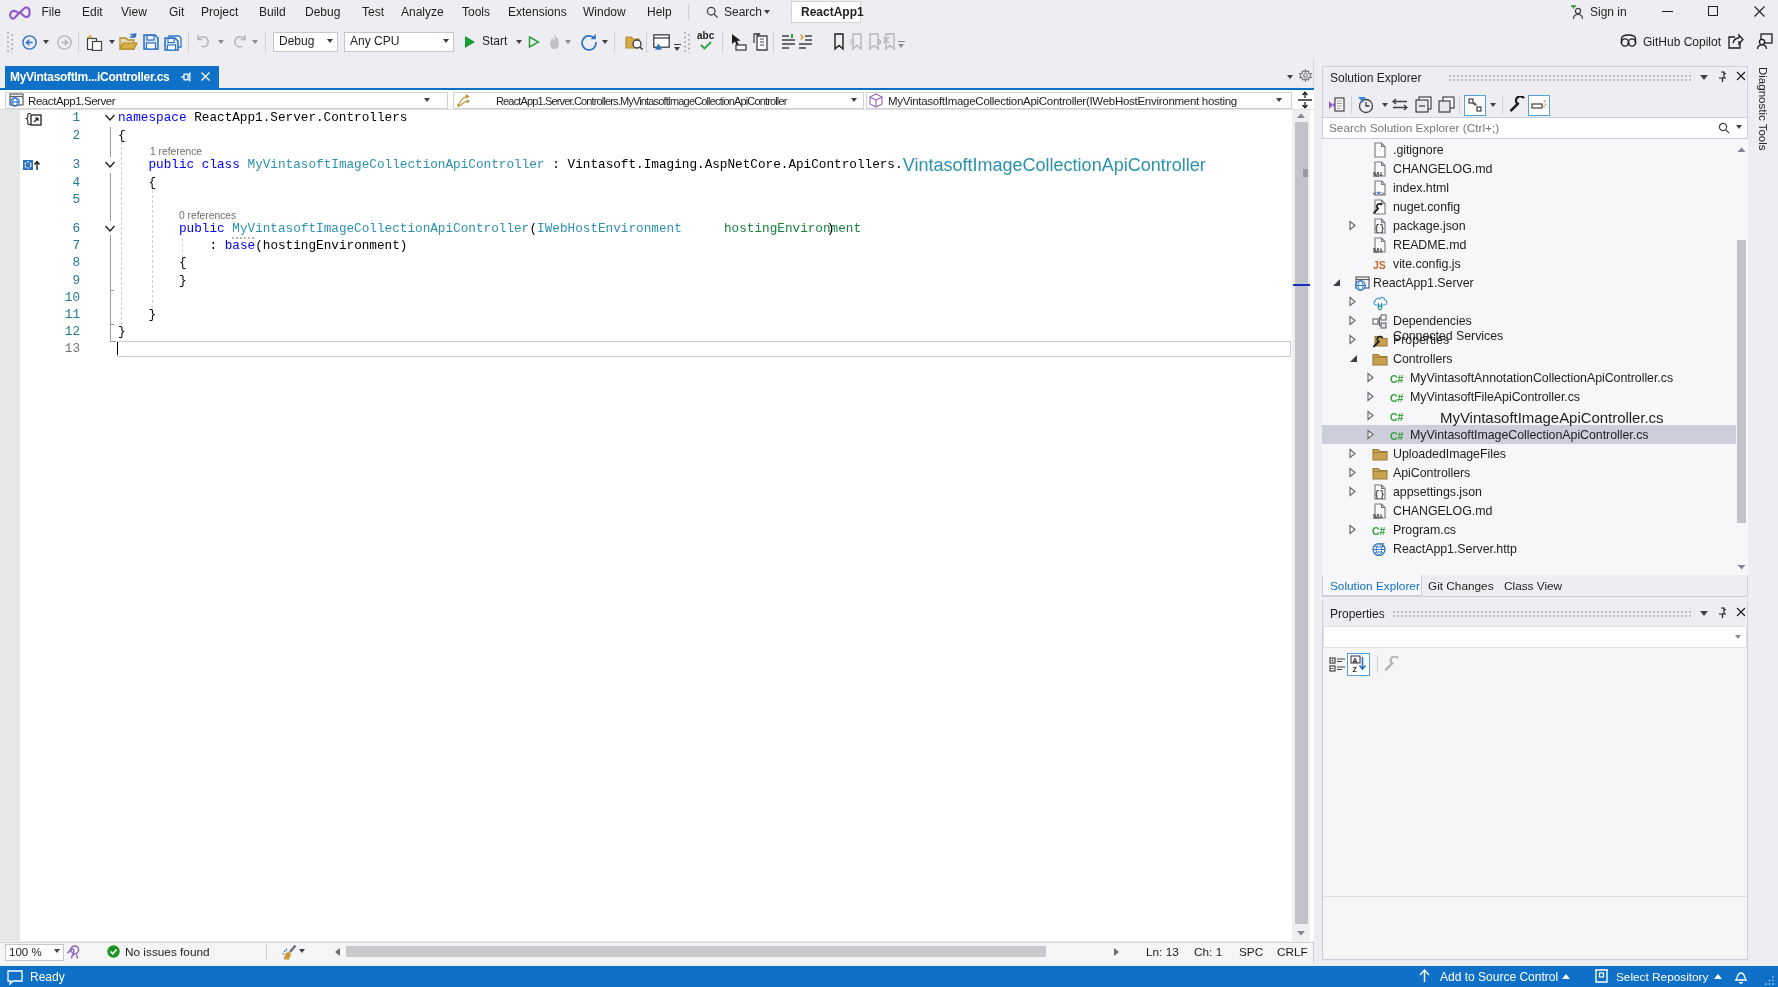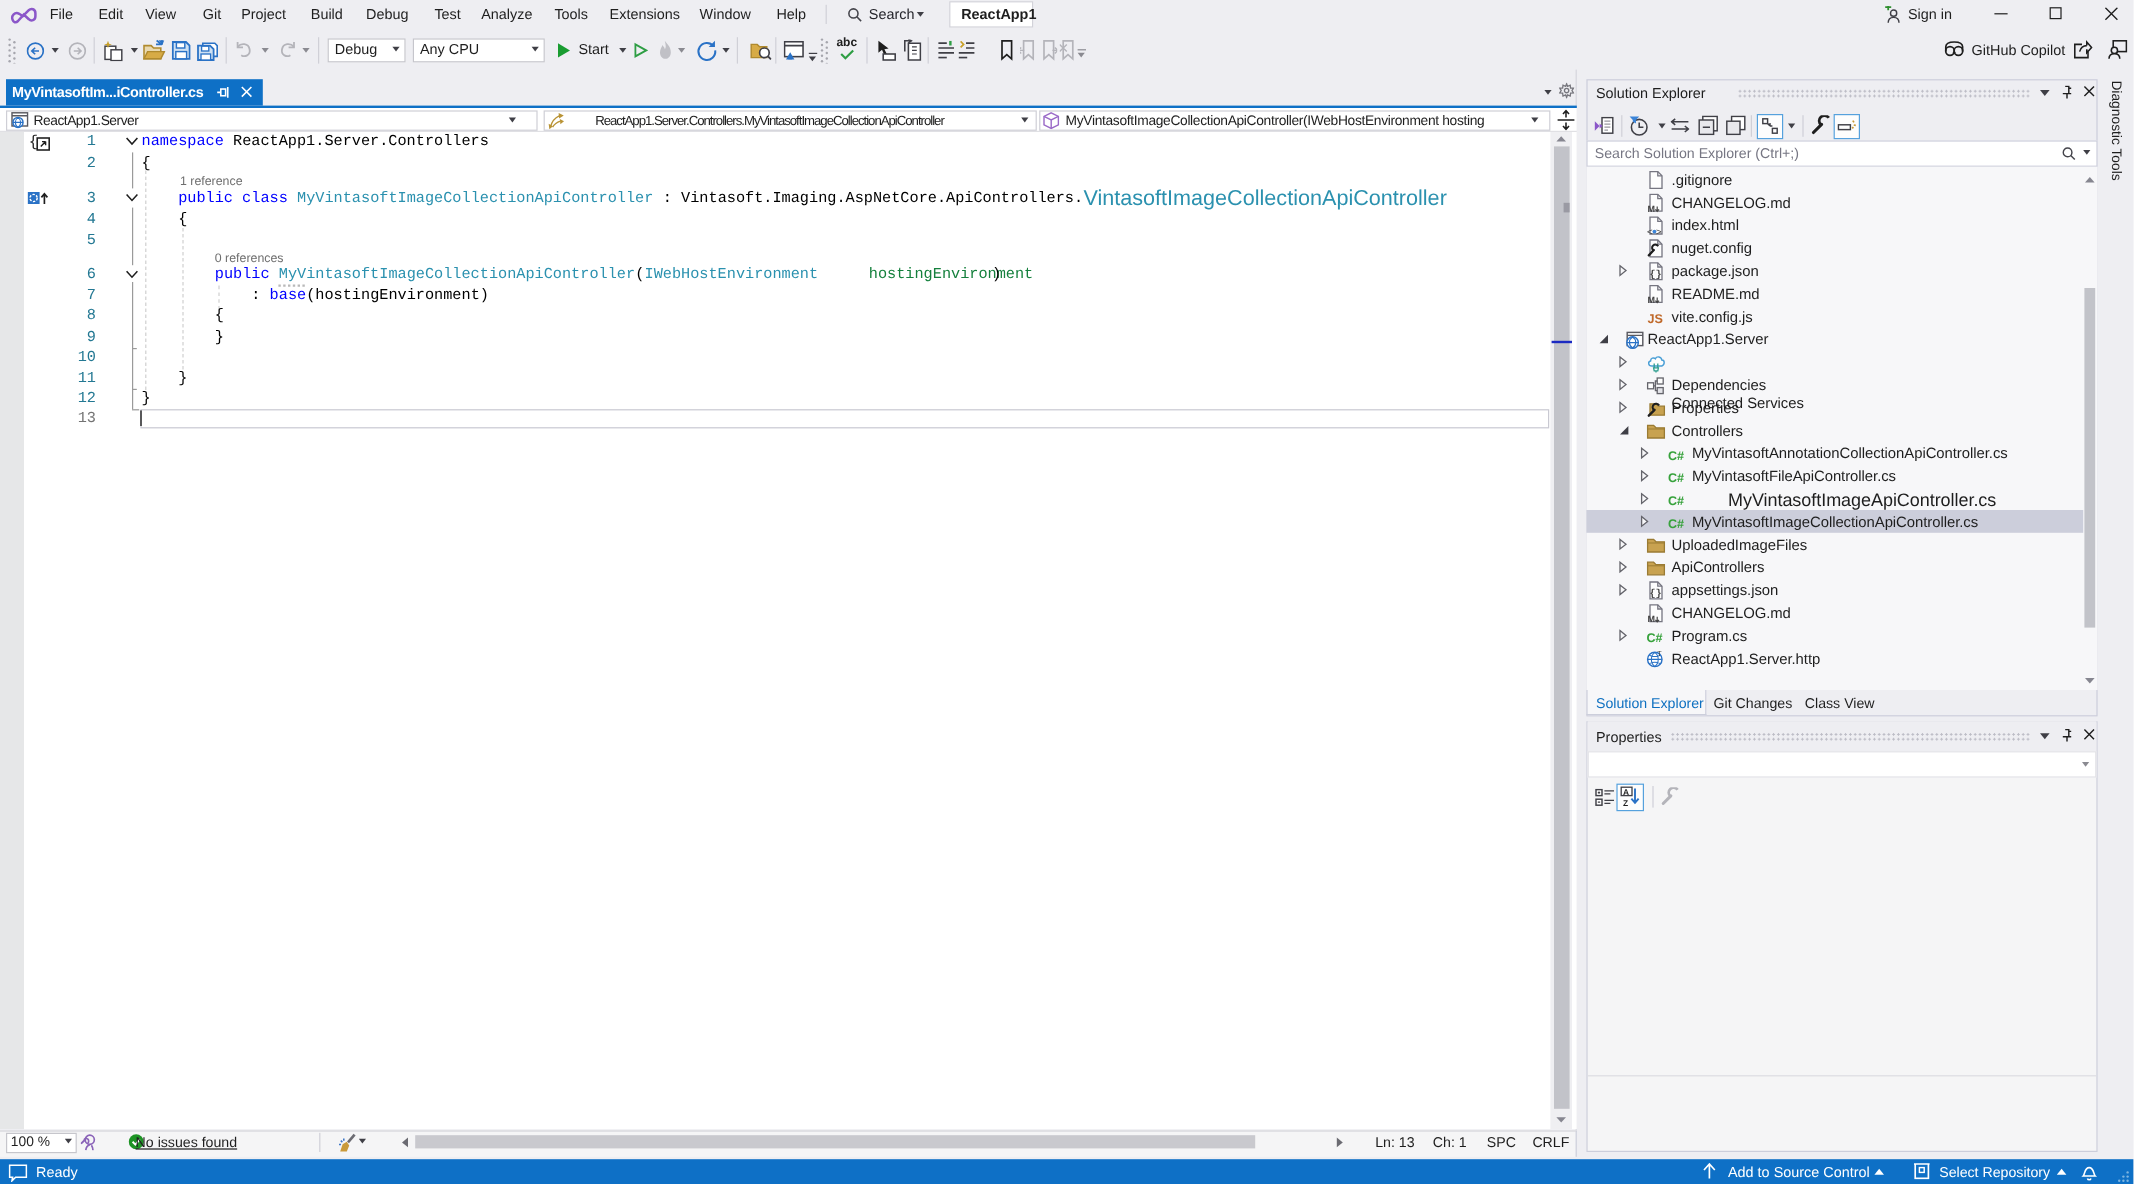--- a/index.html
+++ b/index.html
@@ -354,21 +354,21 @@
 <svg class="ab" style="left:67px;top:944.5px;" width="13" height="14" viewBox="0 0 13 14">
     <circle cx="7.8" cy="4.8" r="3.8" fill="none" stroke="#8a63b8" stroke-width="1.4"></circle>
     <path d="M4.5 13.5 C4.8 10.5 6 9.3 7.8 9 M10.5 13.5 C10.4 11.5 9.8 10.3 9.2 9.4" stroke="#8a63b8" stroke-width="1.4" fill="none"></path>
     <path d="M6 7.6 A2.1 2.1 0 1 0 3 4.8" fill="none" stroke="#8a63b8" stroke-width="1.4"></path>
     <path d="M3.4 5.2 L1 7.6" stroke="#8a63b8" stroke-width="1.6" stroke-linecap="round"></path>
   </svg>
 <svg class="ab" style="left:107px;top:944.5px;" width="13" height="13" viewBox="0 0 13 13">
     <circle cx="6.5" cy="6.5" r="6.2" fill="#1d9324"></circle>
     <path d="M3.5 6.5 L5.8 8.8 L9.5 4.4" fill="none" stroke="#fff" stroke-width="1.6"></path>
   </svg>
-<div class="ab" style="left:113px;top:944.5px;font-size:11.8px;color:#1e1e1e;white-space:nowrap;text-decoration:underline;">No issues found</div>
+<div class="ab" style="left:125px;top:944.5px;font-size:11.8px;color:#1e1e1e;white-space:nowrap;">No issues found</div>
 <div class="ab vsep" style="left:266px;top:944px;height:16px;"></div>
 <svg class="ab" style="left:281px;top:943.5px;" width="16" height="17" viewBox="0 0 16 17">
     <path d="M9 8 L14.5 1.5" stroke="#6b6b72" stroke-width="2.2"></path>
     <path d="M4.5 9.5 L8 7.5 L10 10.5 L8 15.5 L2.5 15.5 Z" fill="#c99a3a"></path>
     <path d="M3 6.5 L4.3 7.8 M1.5 9.8 H3.2 M5.5 4.8 V6.6" stroke="#3f78c8" stroke-width="1.3"></path>
   </svg>
 <div class="ab dd" style="left:299px;top:949px;"></div>
 <svg class="ab" style="left:334px;top:946.5px;" width="7" height="10" viewBox="0 0 7 10">
     <path d="M6 1 L1 5 L6 9 Z" fill="#6b6b72"></path>
   </svg>

